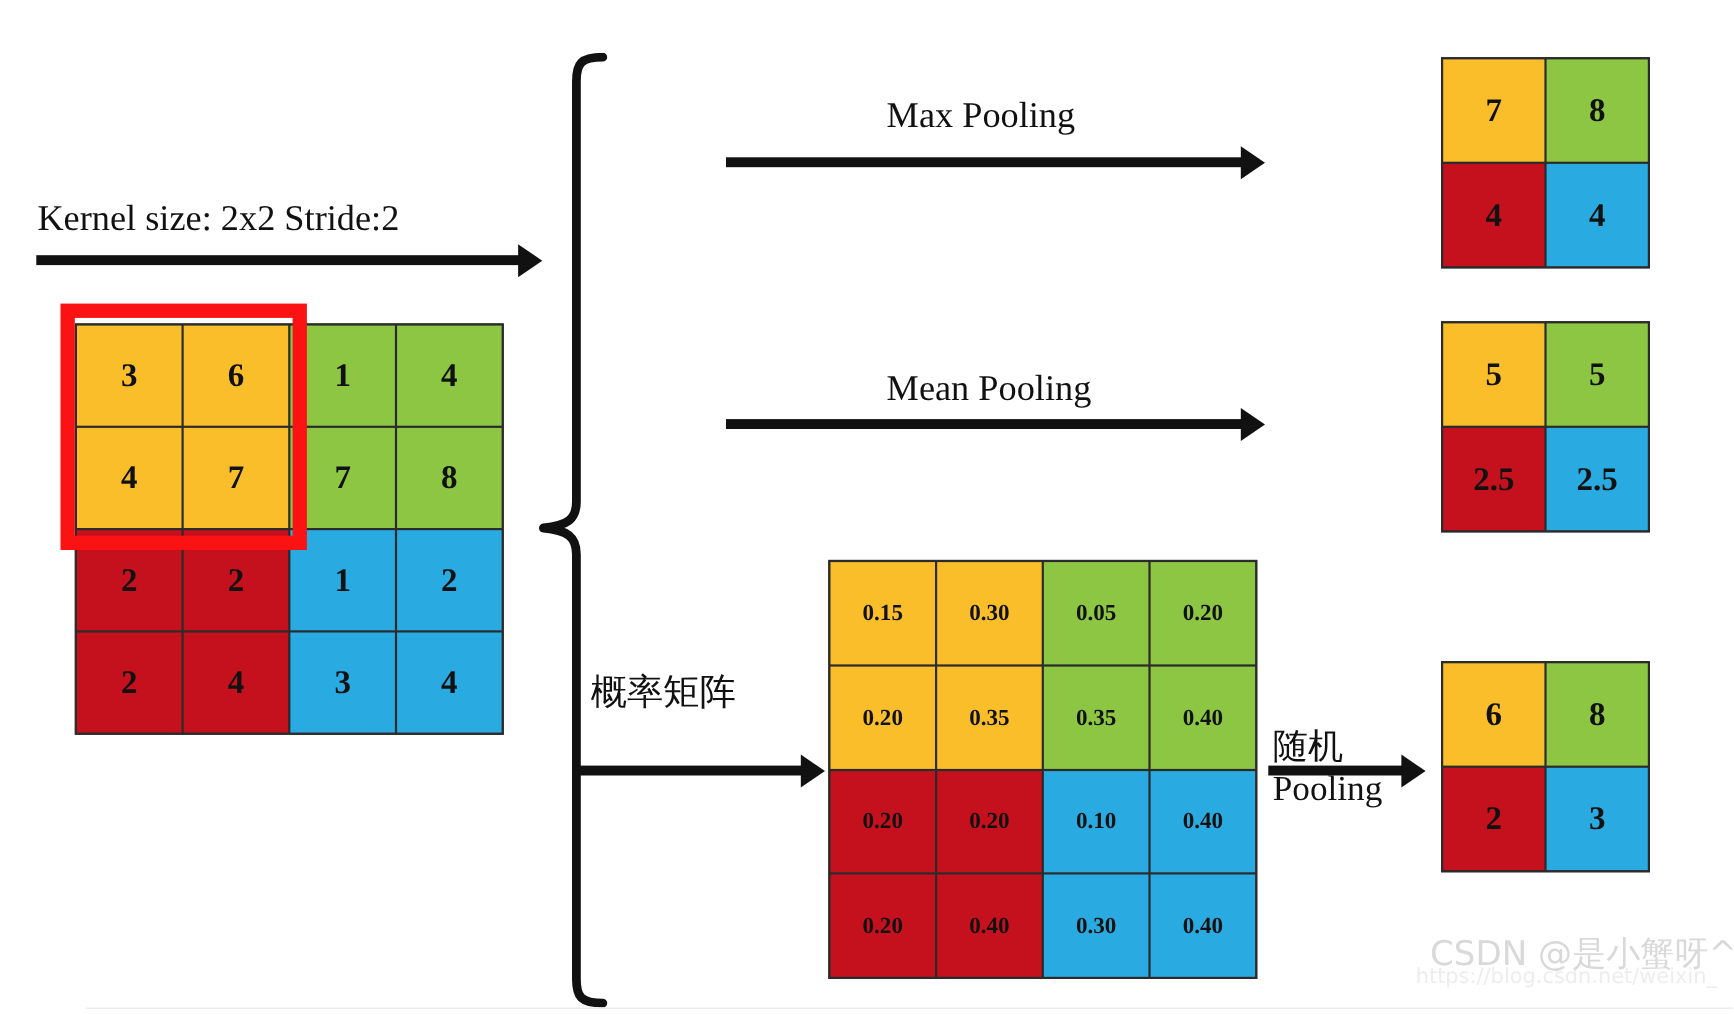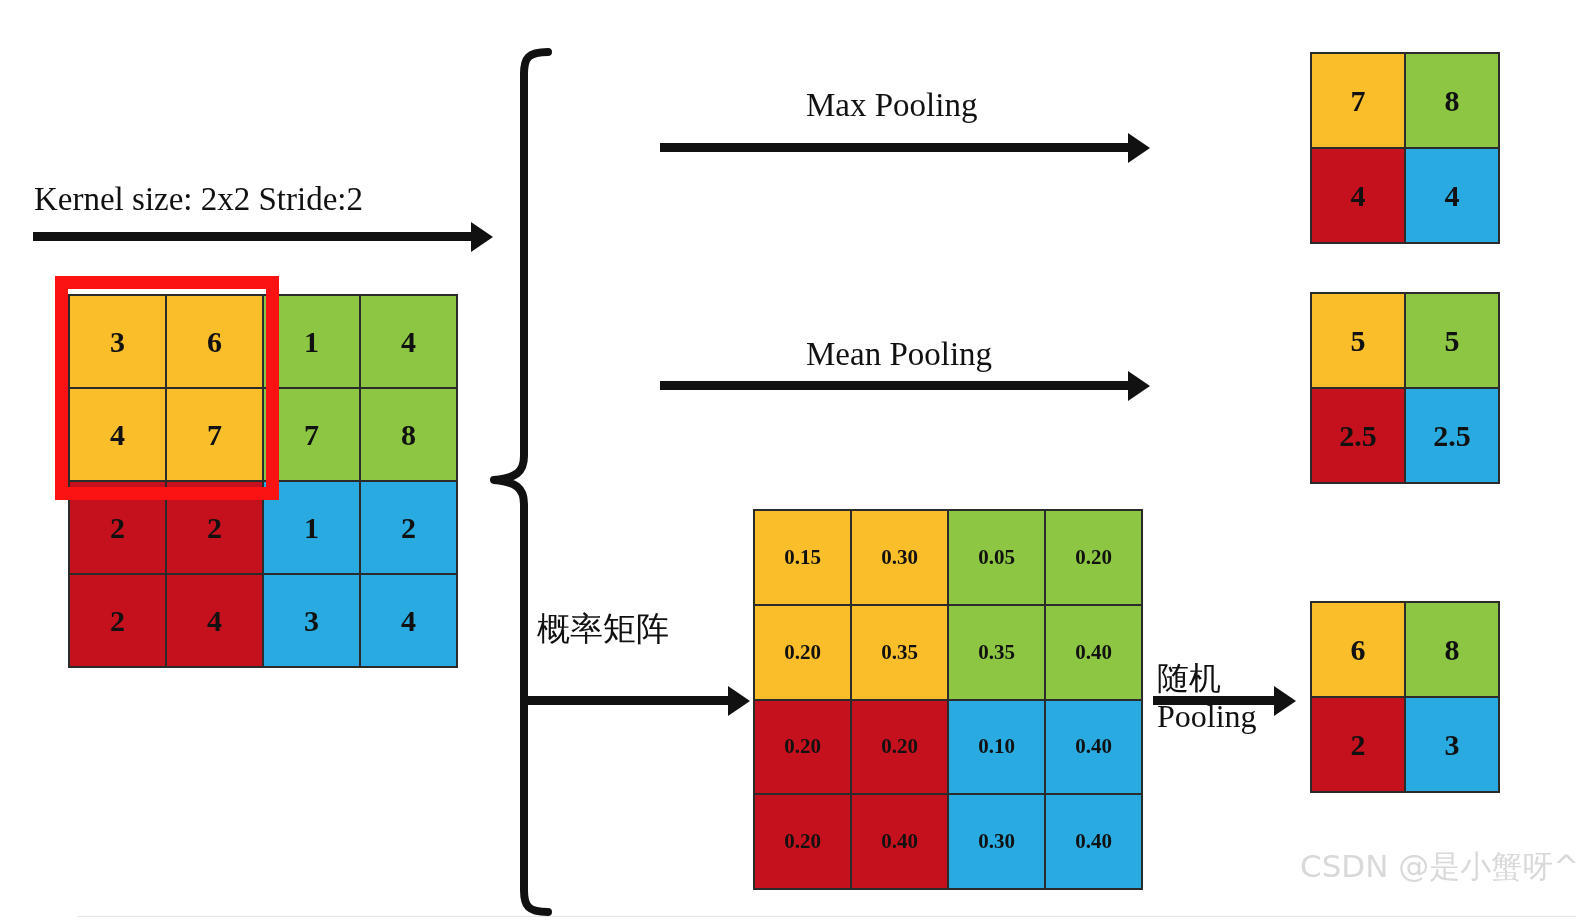--- a/index.html
+++ b/index.html
@@ -254,16 +254,17 @@
     <span class="en">Pooling</span>
   </div>
   <div class="arrow" id="arrow-rand"></div>
   <div class="matrix out-matrix" id="rand-out">
       <div class="cell" style="background: rgb(249, 190, 42);">6</div>
       <div class="cell" style="background: rgb(140, 198, 67);">8</div>
       <div class="cell" style="background: rgb(197, 17, 29);">2</div>
       <div class="cell" style="background: rgb(41, 171, 226);">3</div>
     </div>
 
+  <div id="watermark-url">https://blog.csdn.net/weixin_</div>
   <div id="watermark">CSDN @是小蟹呀^</div>
   <div id="bottom-rule"></div>
 
 </div>
 
 </body></html>

